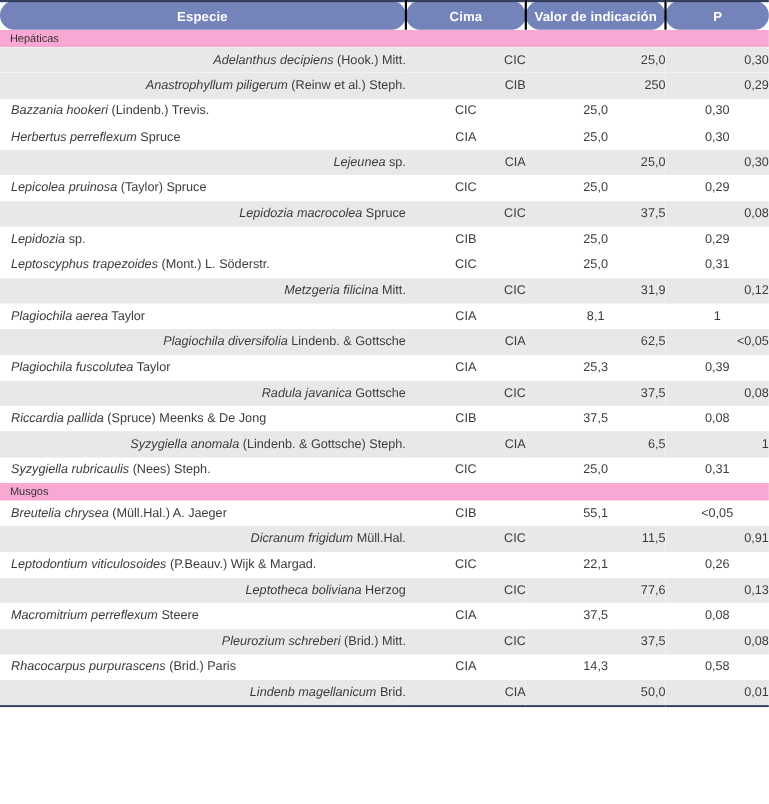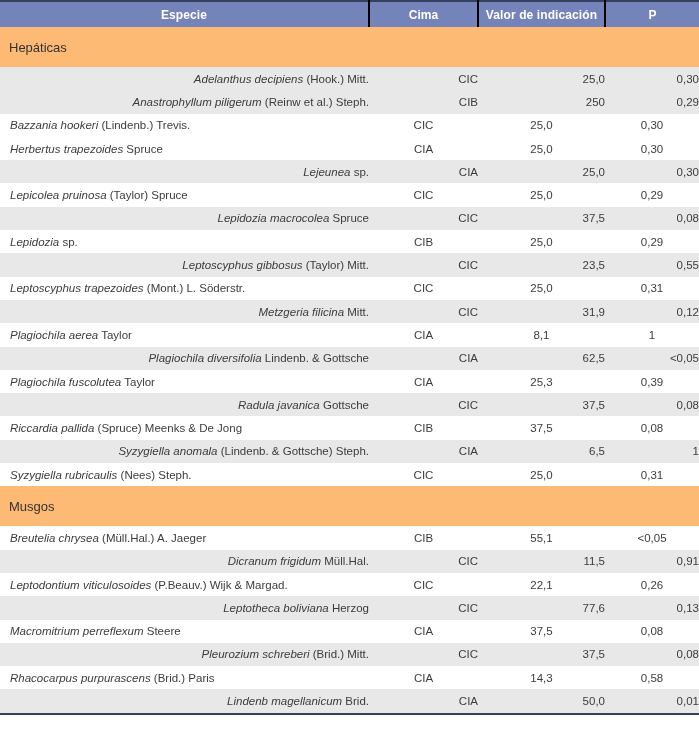--- a/index.html
+++ b/index.html
@@ -21,37 +21,38 @@
   }
   thead th{
     background:var(--header-bg);
     color:var(--header-text);
     font-size:12px;
     font-weight:bold;
     height:25px;
     padding:0;
     text-align:center;
     letter-spacing:.1px;
+    border-radius:13px;
   }
   thead th + th{border-left:2px solid #000000;}
   tbody td{
     font-size:11.5px;
     color:var(--body-text);
     height:23.3px;
     padding:0;
     vertical-align:middle;
     overflow:hidden;
     white-space:nowrap;
   }
   tr.section-row td{
-    background:#fdba74;
-    font-size:13px;
+    background:#f9a8d4;
+    font-size:10px;
     color:var(--section-text);
     padding-left:9px;
-    height:40px;
+    height:16px;
     text-align:left;
   }
   tr.data-row td.col-especie{padding-left:10px;text-align:left;}
   tr.data-row td.col-cima,
   tr.data-row td.col-valor,
   tr.data-row td.col-p{text-align:center;}
   tr.data-row.shaded td{background:var(--stripe-bg);text-align:right;}
   tr.data-row td.col-especie i{font-style:italic;}
 </style>
 </head>
@@ -89,21 +90,21 @@
           <td class="col-valor">250</td>
           <td class="col-p">0,29</td>
         </tr>
         <tr class="data-row">
           <td class="col-especie"><i>Bazzania hookeri</i> (Lindenb.) Trevis.</td>
           <td class="col-cima">CIC</td>
           <td class="col-valor">25,0</td>
           <td class="col-p">0,30</td>
         </tr>
         <tr class="data-row">
-          <td class="col-especie"><i>Herbertus trapezoides</i> Spruce</td>
+          <td class="col-especie"><i>Herbertus perreflexum</i> Spruce</td>
           <td class="col-cima">CIA</td>
           <td class="col-valor">25,0</td>
           <td class="col-p">0,30</td>
         </tr>
         <tr class="data-row shaded">
           <td class="col-especie"><i>Lejeunea</i> sp.</td>
           <td class="col-cima">CIA</td>
           <td class="col-valor">25,0</td>
           <td class="col-p">0,30</td>
         </tr>
@@ -117,26 +118,20 @@
           <td class="col-especie"><i>Lepidozia macrocolea</i> Spruce</td>
           <td class="col-cima">CIC</td>
           <td class="col-valor">37,5</td>
           <td class="col-p">0,08</td>
         </tr>
         <tr class="data-row">
           <td class="col-especie"><i>Lepidozia</i> sp.</td>
           <td class="col-cima">CIB</td>
           <td class="col-valor">25,0</td>
           <td class="col-p">0,29</td>
-        </tr>
-        <tr class="data-row shaded">
-          <td class="col-especie"><i>Leptoscyphus gibbosus</i> (Taylor) Mitt.</td>
-          <td class="col-cima">CIC</td>
-          <td class="col-valor">23,5</td>
-          <td class="col-p">0,55</td>
         </tr>
         <tr class="data-row">
           <td class="col-especie"><i>Leptoscyphus trapezoides</i> (Mont.) L. Söderstr.</td>
           <td class="col-cima">CIC</td>
           <td class="col-valor">25,0</td>
           <td class="col-p">0,31</td>
         </tr>
         <tr class="data-row shaded">
           <td class="col-especie"><i>Metzgeria filicina</i> Mitt.</td>
           <td class="col-cima">CIC</td>

